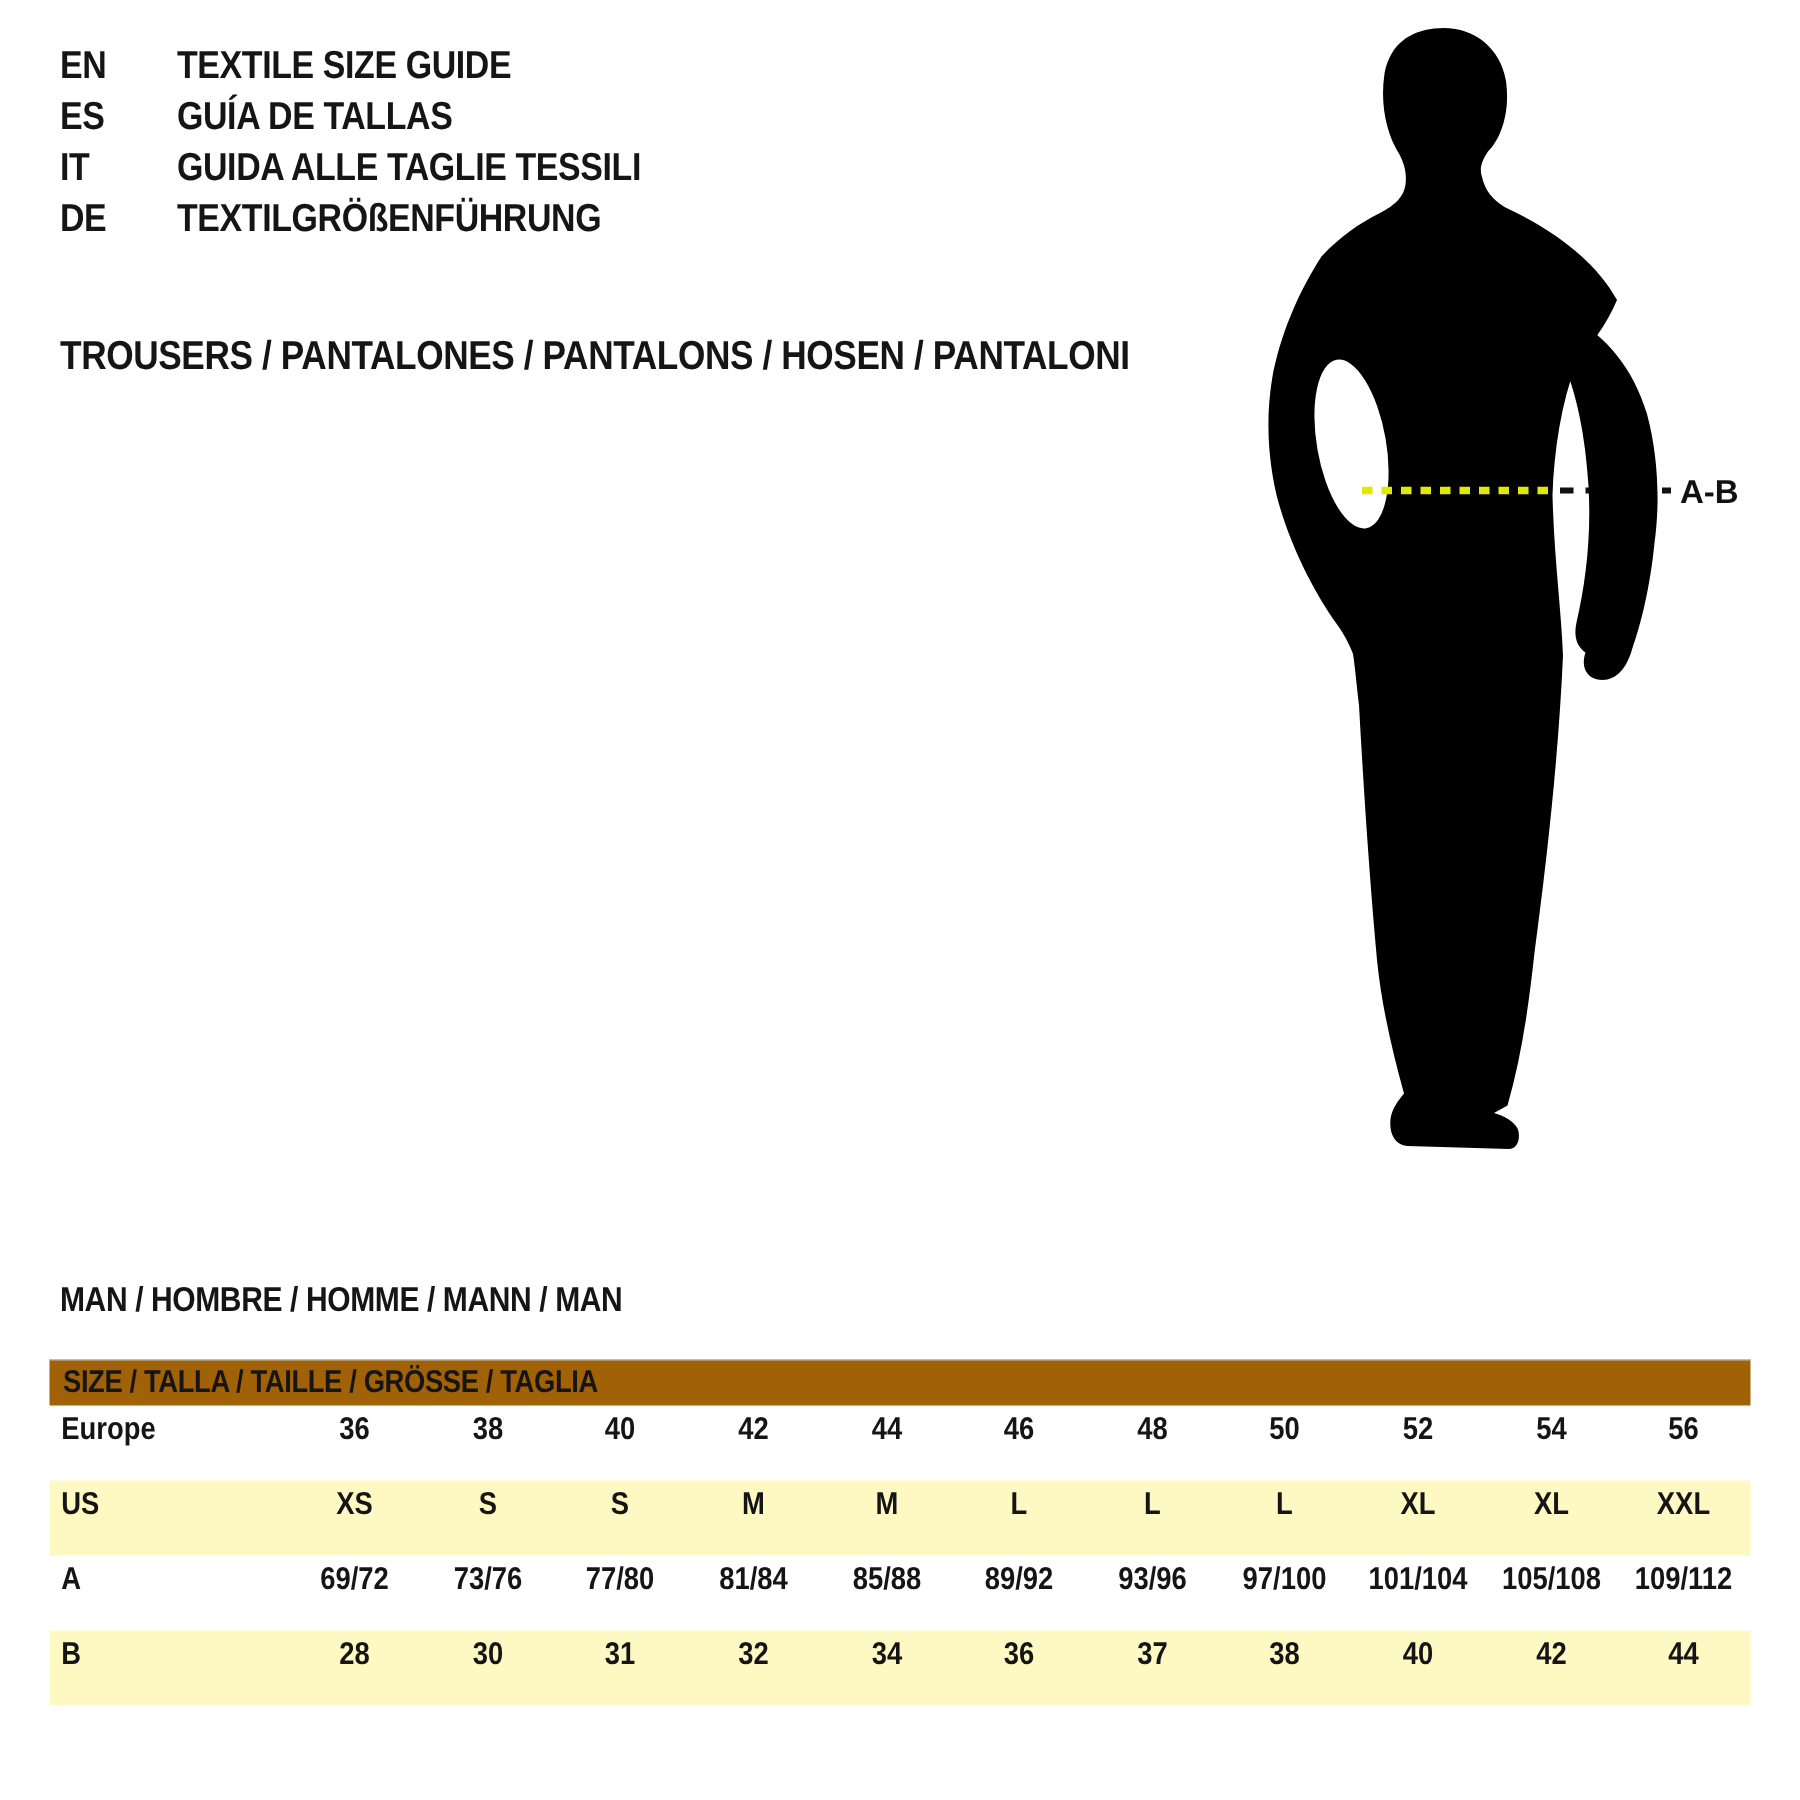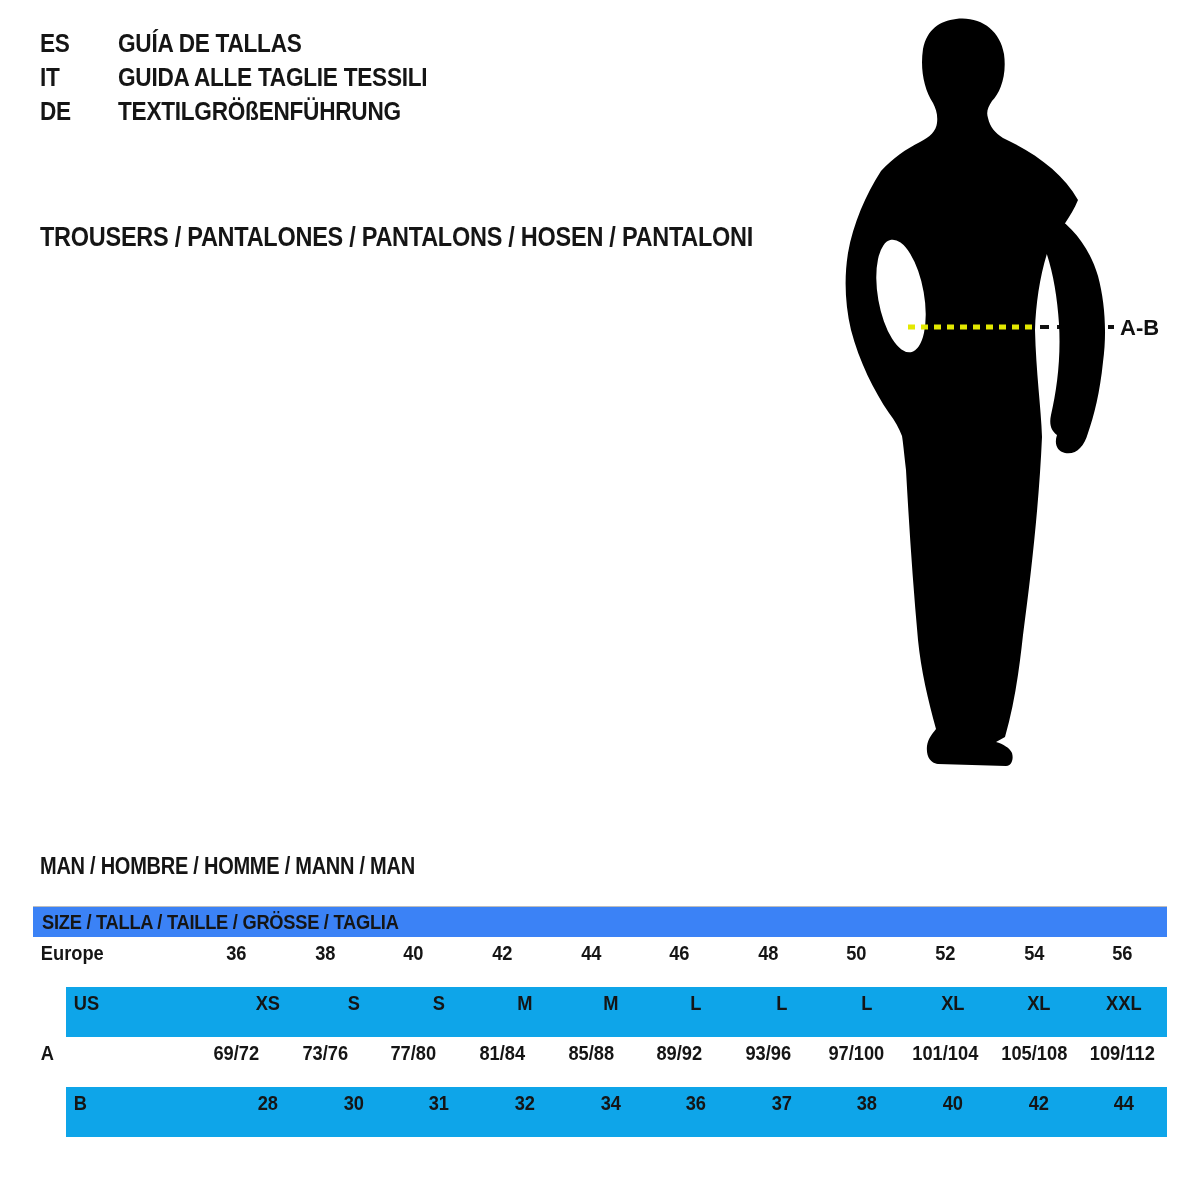--- a/index.html
+++ b/index.html
@@ -16,37 +16,41 @@
   .lang-code{width:78px;}
 
   
   .category{position:absolute;left:40px;top:221px;font-size:27px;font-weight:700;line-height:32px;}
 
   
   .section-title{position:absolute;left:40px;top:851px;font-size:23px;font-weight:700;line-height:30px;}
 
   
   .size-table{position:absolute;left:33px;top:906px;width:1134px;font-weight:700;}
-  .t-header{background:#3b82f6;height:30px;line-height:30px;padding-left:9px;font-size:21px;border-top:1px solid #bdbdbd;}
+  .t-header{background:#a16207;height:30px;line-height:30px;padding-left:9px;font-size:21px;border-top:1px solid #bdbdbd;}
   .t-row{display:flex;height:50px;line-height:32px;font-size:21px;}
-  .t-row.alt{background:#0ea5e9;margin-left:33px;}
+  .t-row.alt{background:#fef9c3;}
   .t-label{width:150px;padding-left:9px;transform:scaleX(0.87);transform-origin:0 50%;white-space:nowrap;}
   .t-cell{flex:1;text-align:center;transform:scaleX(0.87);white-space:nowrap;}
 
   
   .legend{position:absolute;left:40px;top:1107px;}
   .legend-line{font-size:23px;font-weight:700;line-height:33px;}
 
   
   .figure{position:absolute;left:840px;top:0px;width:340px;height:790px;}
 </style>
 </head>
 <body>
 
 <div class="lang-block">
+  <div class="lang-row">
+    <span class="lang-code"><span class="cond">EN</span></span>
+    <span class="cond">TEXTILE SIZE GUIDE</span>
+  </div>
   <div class="lang-row">
     <span class="lang-code"><span class="cond">ES</span></span>
     <span class="cond">GUÍA DE TALLAS</span>
   </div>
   <div class="lang-row">
     <span class="lang-code"><span class="cond">IT</span></span>
     <span class="cond">GUIDA ALLE TAGLIE TESSILI</span>
   </div>
   <div class="lang-row">
     <span class="lang-code"><span class="cond">DE</span></span>

